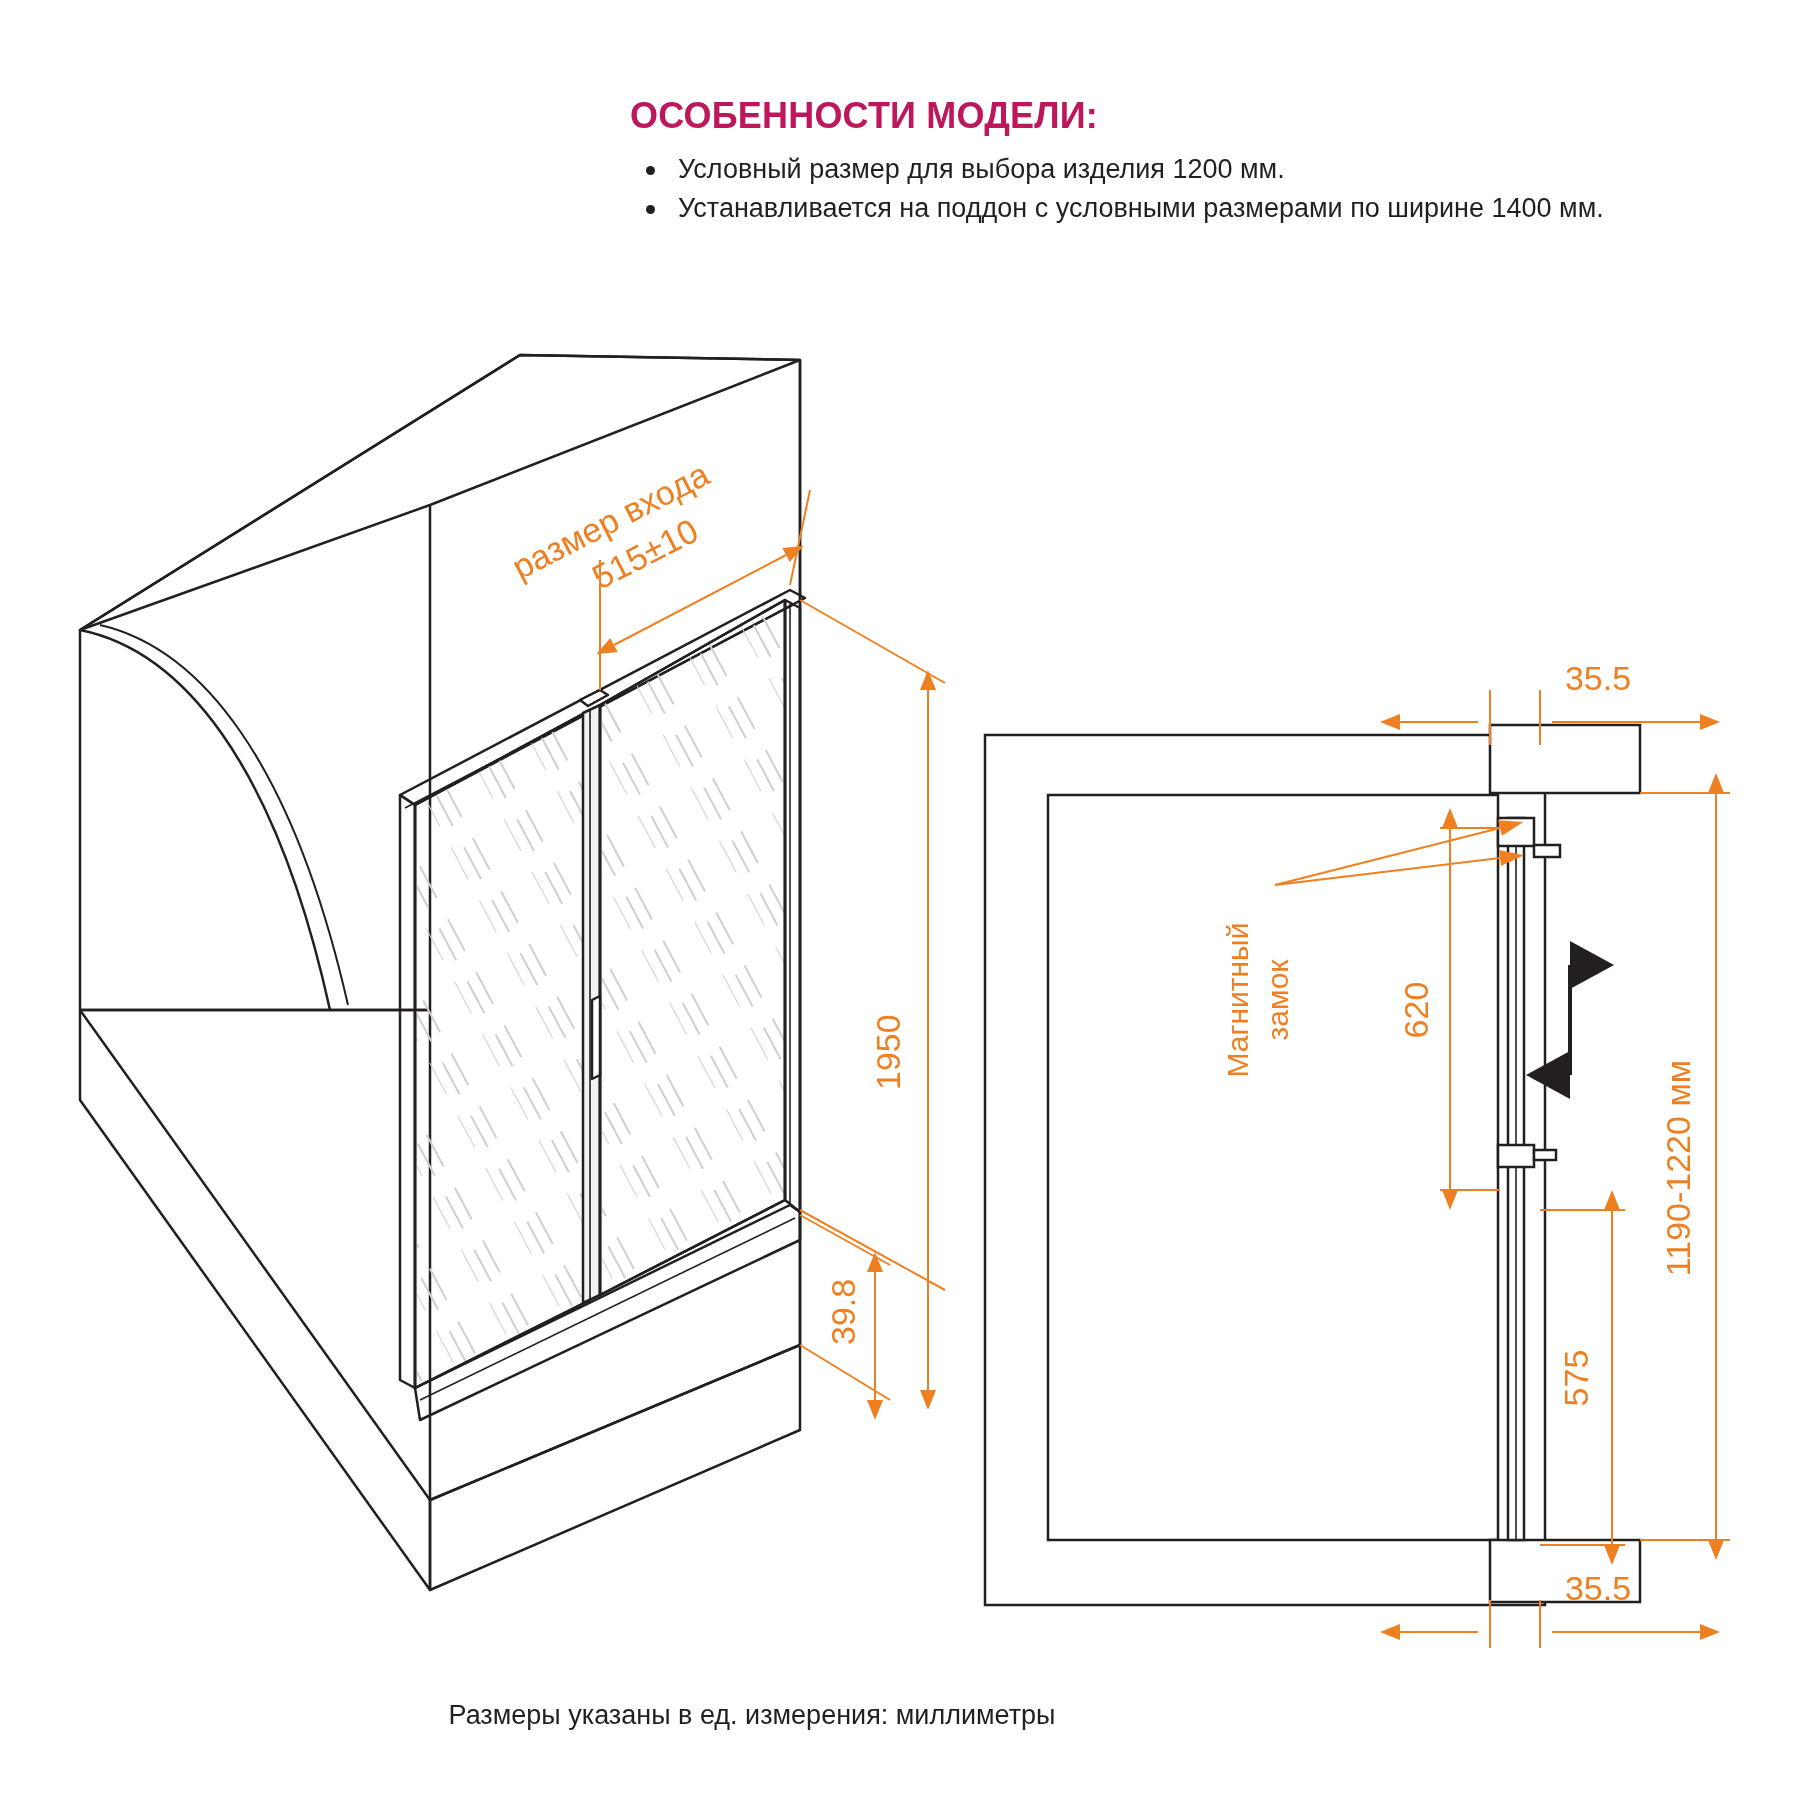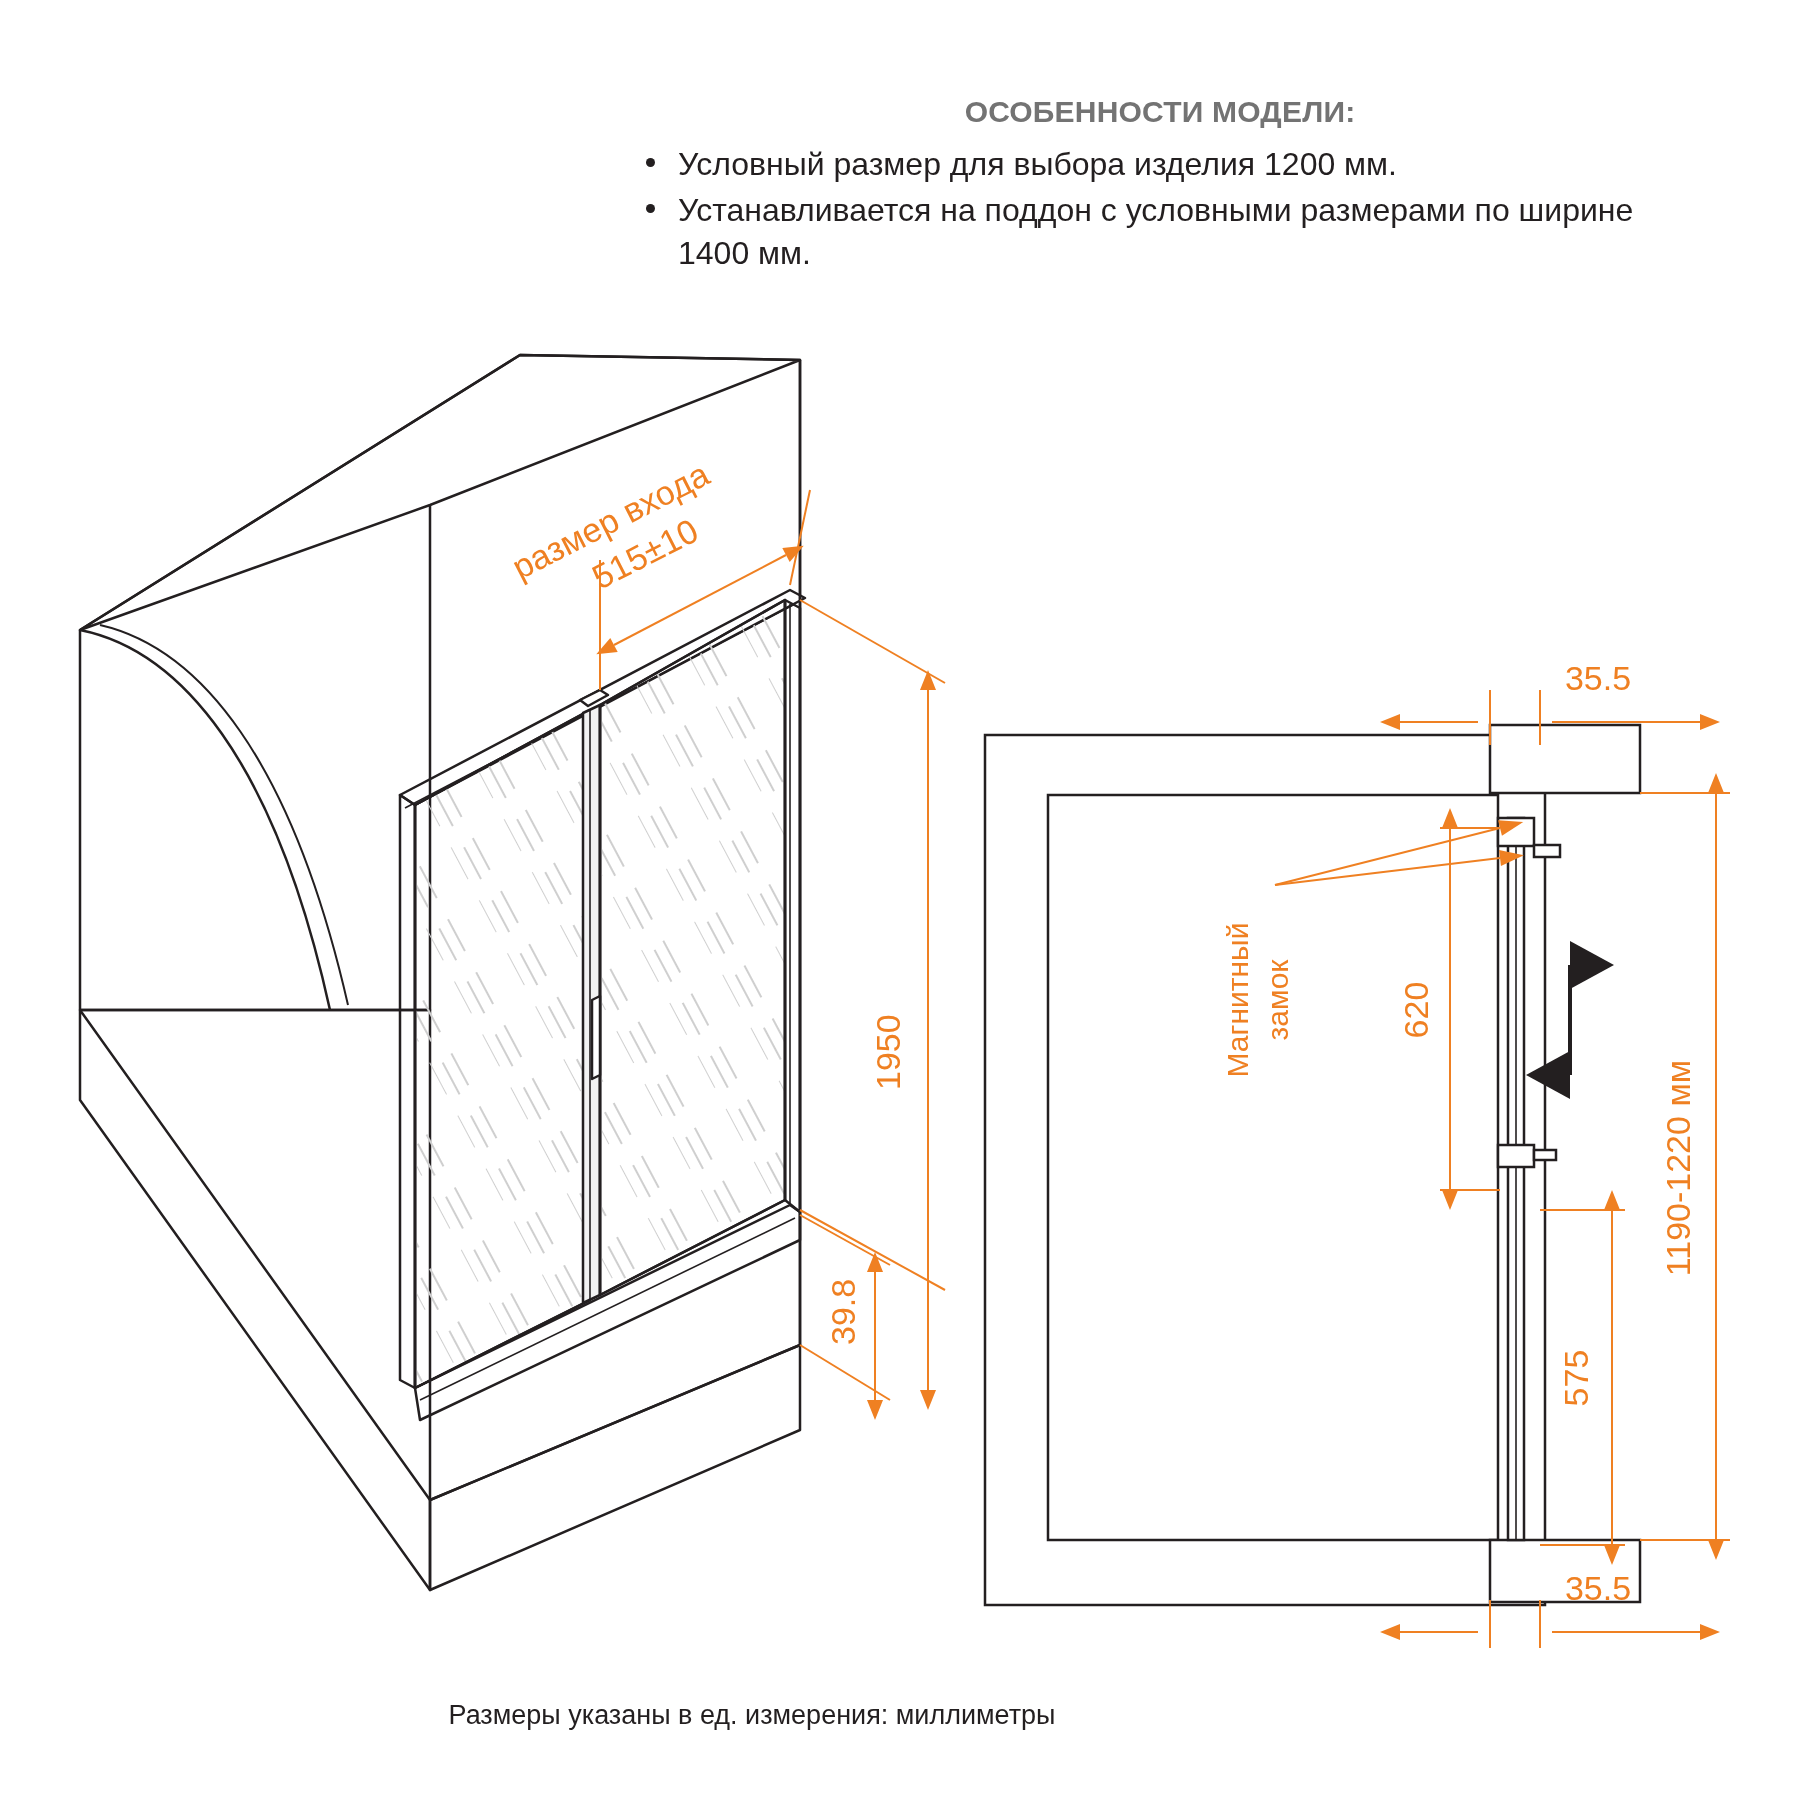--- a/index.html
+++ b/index.html
@@ -22,35 +22,34 @@
     height: 1800px;
   }
   
   .features {
     position: absolute;
     left: 630px;
     top: 95px;
     width: 1060px;
   }
   .features-title {
-    color: #737373;
+    color: #be185d;
     font-weight: bold;
-    font-size: 30px;
+    font-size: 36px;
     letter-spacing: 0.2px;
     margin: 0 0 14px 0;
-    text-align: center;
   }
   .features-list {
     margin: 0;
     padding: 0;
     list-style: none;
   }
   .features-list li {
     position: relative;
-    font-size: 32px;
+    font-size: 27px;
     line-height: 1.34;
     padding-left: 48px;
     margin-bottom: 3px;
     color: #231f20;
   }
   .features-list li::before {
     content: "";
     position: absolute;
     left: 16px;
     top: 15px;

